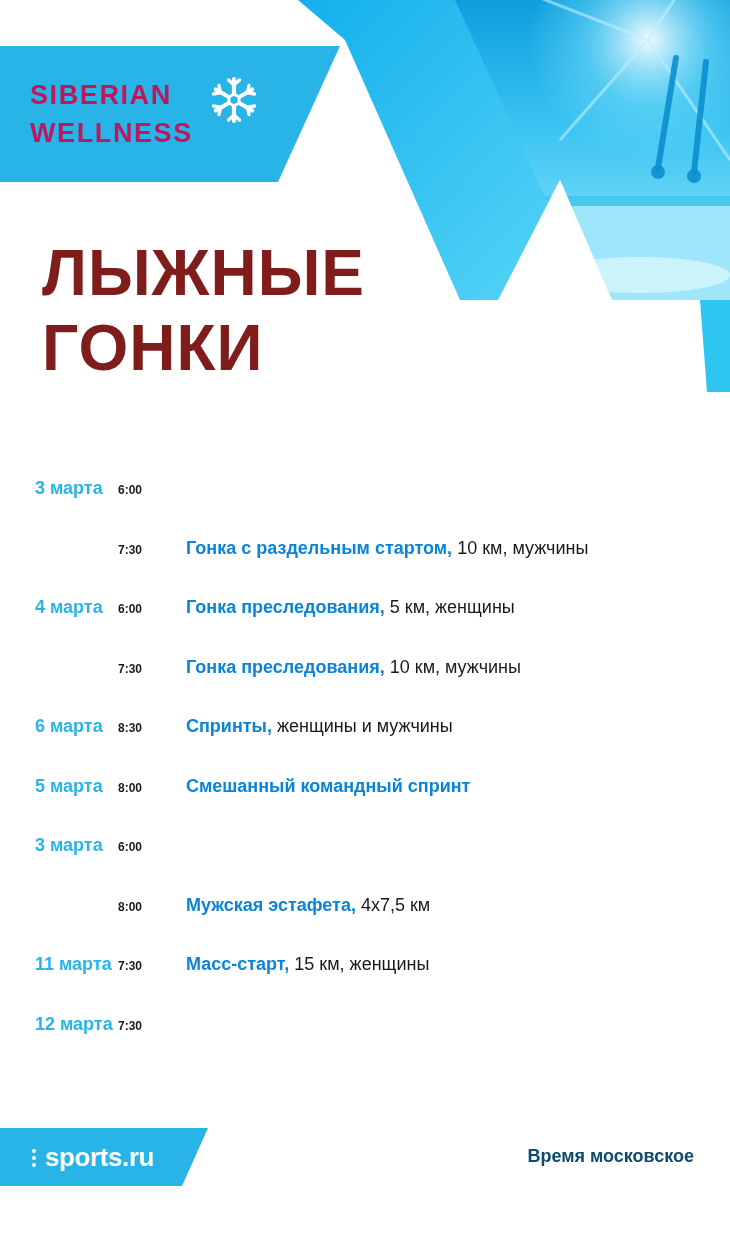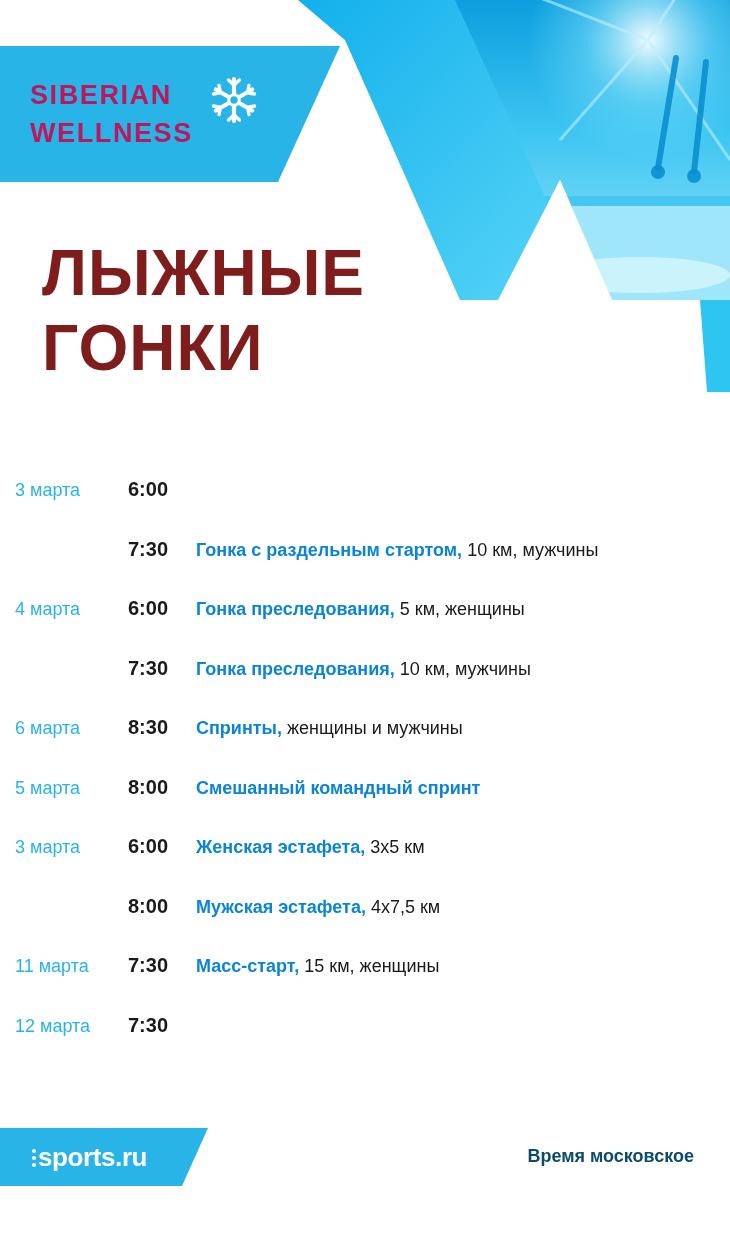--- a/index.html
+++ b/index.html
@@ -82,34 +82,33 @@
     width: 730px;
     z-index: 6;
   }
   .row {
     display: flex;
     align-items: baseline;
     height: 59.5px;
   }
   .cell-date {
     width: 118px;
-    padding-left: 15px;
+    padding-left: 35px;
     box-sizing: border-box;
     color: #29b4e8;
     font-size: 18px;
-    font-weight: normal;
+    font-weight: bold;
     white-space: nowrap;
   }
   .cell-time {
     width: 68px;
     color: #1a1a1a;
-    font-size: 20px;
+    font-size: 12px;
     font-weight: bold;
     white-space: nowrap;
-    margin-left: 10px;
   }
   .cell-event {
     flex: 1;
     font-size: 18px;
     color: #1a1a1a;
     white-space: nowrap;
   }
   .ev-name {
     color: #0a84d6;
     font-weight: bold;
@@ -128,21 +127,21 @@
     height: 58px;
     z-index: 5;
   }
   .footer-banner-bg { position: absolute; inset: 0; }
   .sports-logo {
     position: absolute;
     left: 32px;
     top: 14px;
     display: flex;
     align-items: center;
-    gap: 2px;
+    gap: 9px;
   }
   .sports-dots {
     display: flex;
     flex-direction: column;
     justify-content: center;
     gap: 3px;
     height: 26px;
   }
   .sports-dots i {
     display: block;
@@ -325,21 +324,20 @@
 
   <div class="row">
     <div class="cell-date">5 марта</div>
     <div class="cell-time">8:00</div>
     <div class="cell-event"><span class="ev-name">Смешанный командный спринт</span><span class="ev-detail"></span></div>
   </div>
 
   <div class="row">
     <div class="cell-date">3 марта</div>
     <div class="cell-time">6:00</div>
-    <div class="cell-event"><span class="ev-name">Женская эстафета,</span><span class="ev-detail"> 3х5 км</span></div>
   </div>
 
   <div class="row">
     <div class="cell-date"></div>
     <div class="cell-time">8:00</div>
     <div class="cell-event"><span class="ev-name">Мужская эстафета,</span><span class="ev-detail"> 4х7,5 км</span></div>
   </div>
 
   <div class="row">
     <div class="cell-date">11 марта</div>

